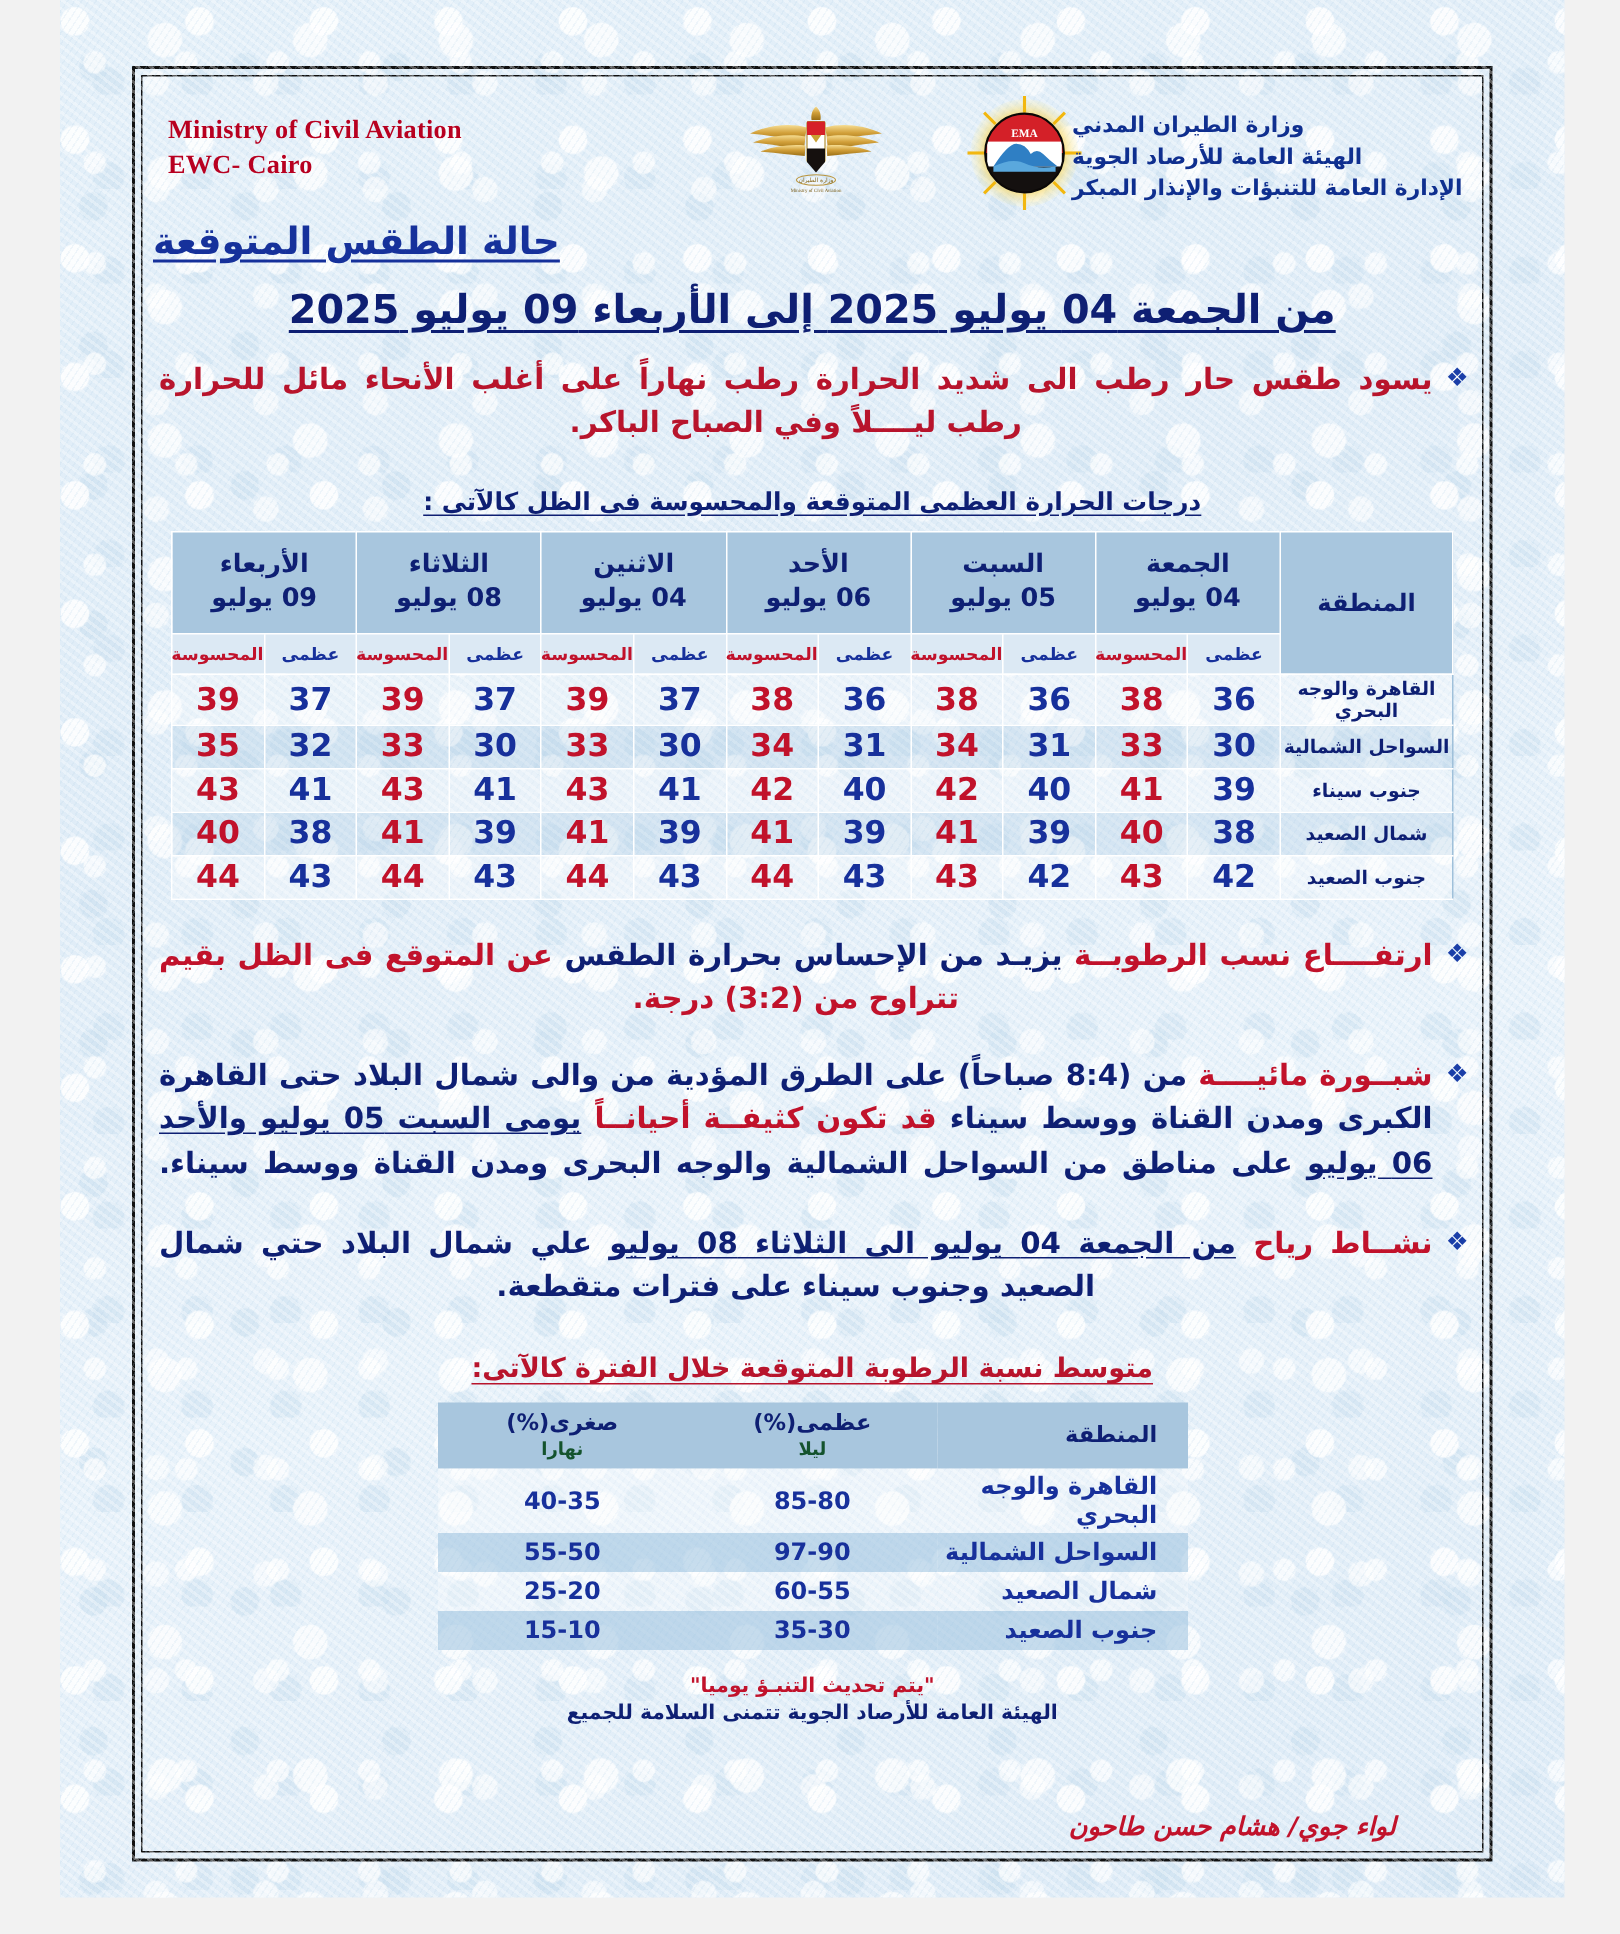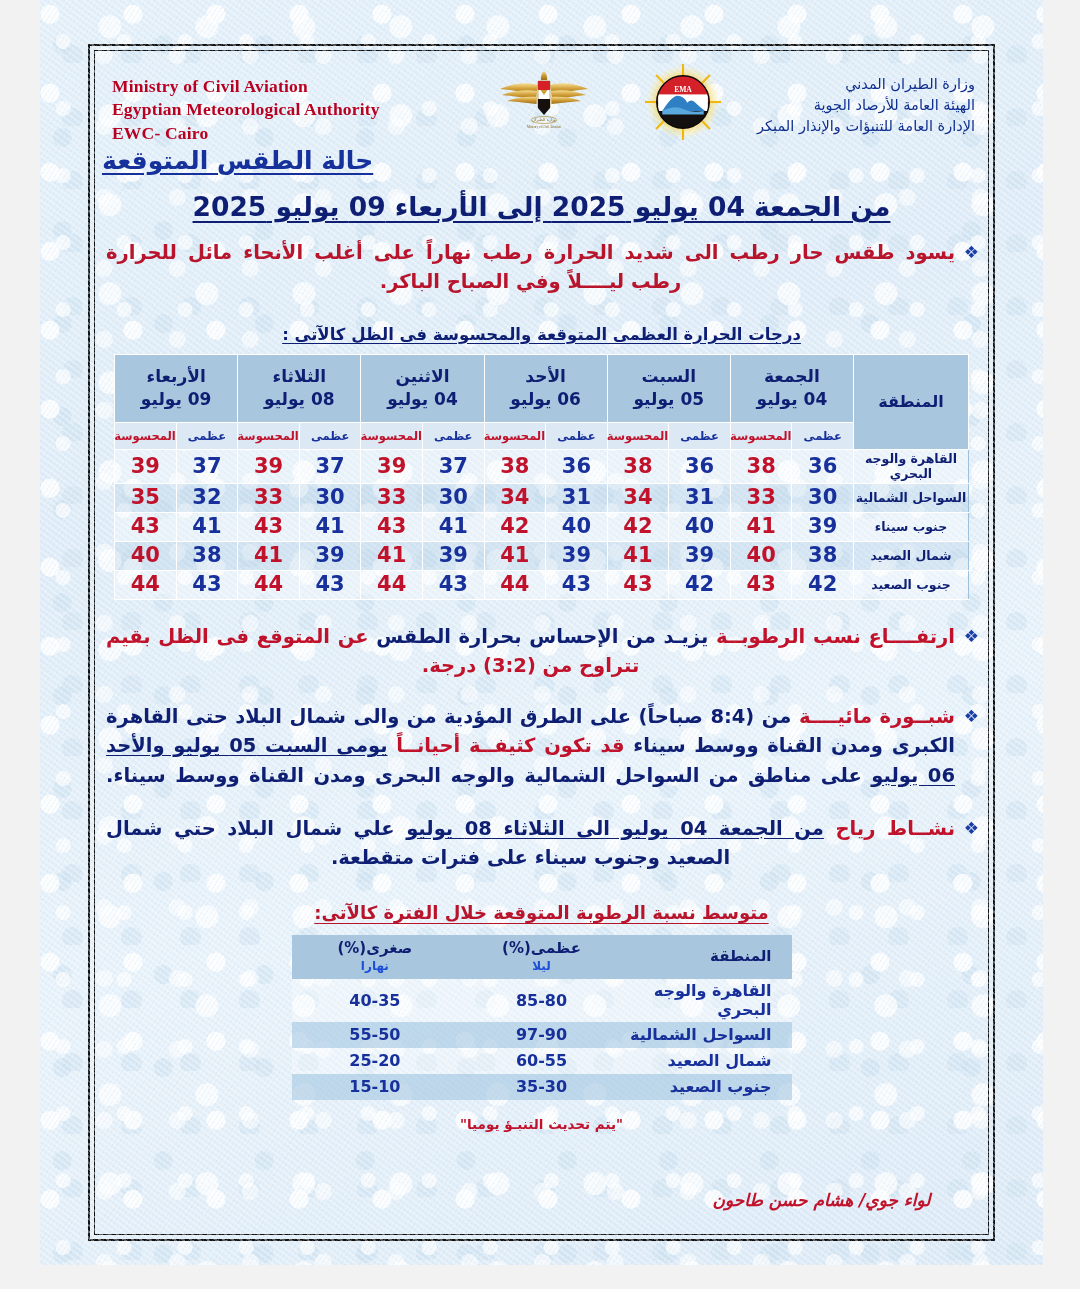--- a/index.html
+++ b/index.html
@@ -86,23 +86,23 @@
     font-weight: bold;
     font-size: 17.5px;
     line-height: 1.34;
     letter-spacing: .2px;
   }
   .hdr-ar {
     position: absolute;
     right: 6px;
     top: 22px;
     direction: rtl;
-    text-align: right;
+    text-align: left;
     color: #0f2f8f;
-    font-weight: normal;
+    font-weight: bold;
     font-size: 14.5px;
     line-height: 1.45;
   }
 
   
   .logo-wings {
     position: absolute;
     left: 388px;
     top: 16px;
     width: 108px;
@@ -249,21 +249,21 @@
     color: #0e1f73;
     font-weight: bold;
     font-size: 15px;
     padding: 4px 10px 5px 10px;
     text-align: center;
     line-height: 1.3;
   }
   .hum-table thead th .small {
     display: block;
     font-size: 12px;
-    color: #1d4ed8;
+    color: #14532d;
     font-weight: bold;
   }
   .hum-table thead th.region-h { text-align: right; padding-right: 20px; }
   .hum-table tbody td {
     font-weight: bold;
     font-size: 16px;
     color: #17309b;
     text-align: center;
     padding: 2px 0 3px 0;
     height: 21px;
@@ -304,21 +304,20 @@
 
 <div id="paper">
   <div id="frame"></div>
 
   <div id="content">
 
     <div class="header">
 
       <div class="hdr-en">
         <div>Ministry of Civil Aviation</div>
-        <div>Egyptian Meteorological Authority</div>
         <div>EWC- Cairo</div>
       </div>
 
       <svg class="logo-wings" viewBox="0 0 216 136">
         <defs>
           <linearGradient id="gold" x1="0" y1="0" x2="0" y2="1">
             <stop offset="0%" stop-color="#f6dd92"></stop>
             <stop offset="45%" stop-color="#d2a03a"></stop>
             <stop offset="100%" stop-color="#9a6e14"></stop>
           </linearGradient>
@@ -569,19 +568,20 @@
         </tr>
         <tr>
           <td class="region">جنوب الصعيد</td>
           <td>35-30</td>
           <td>15-10</td>
         </tr>
       </tbody>
     </table>
 
     <div class="note-quote">"يتم تحديث التنبـؤ يوميا"</div>
+    <div class="note-org">الهيئة العامة للأرصاد الجوية تتمنى السلامة للجميع</div>
 
     <div class="sign">
       <div>لواء جوي/ هشام حسن طاحون</div>
     </div>
 
   </div>
 </div>
 
 </body></html>

